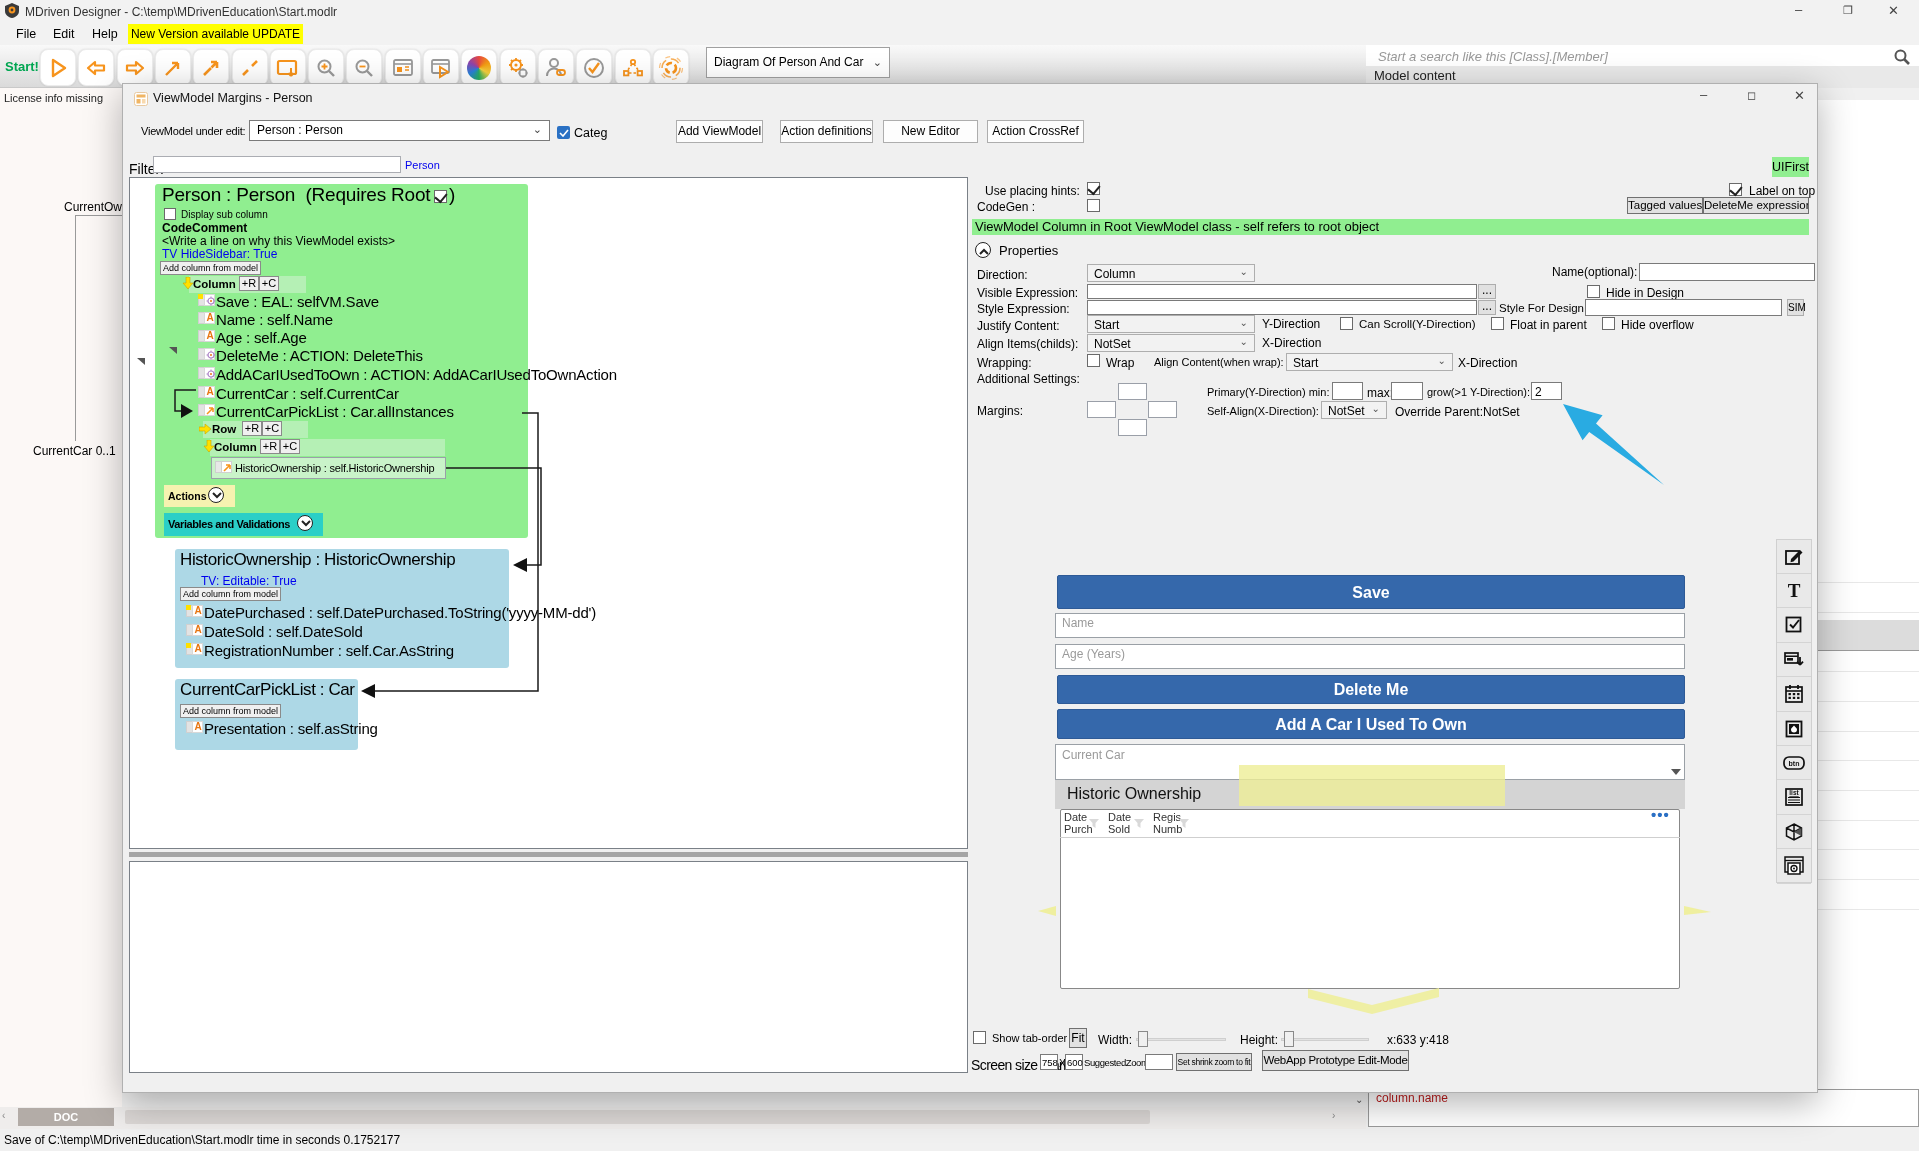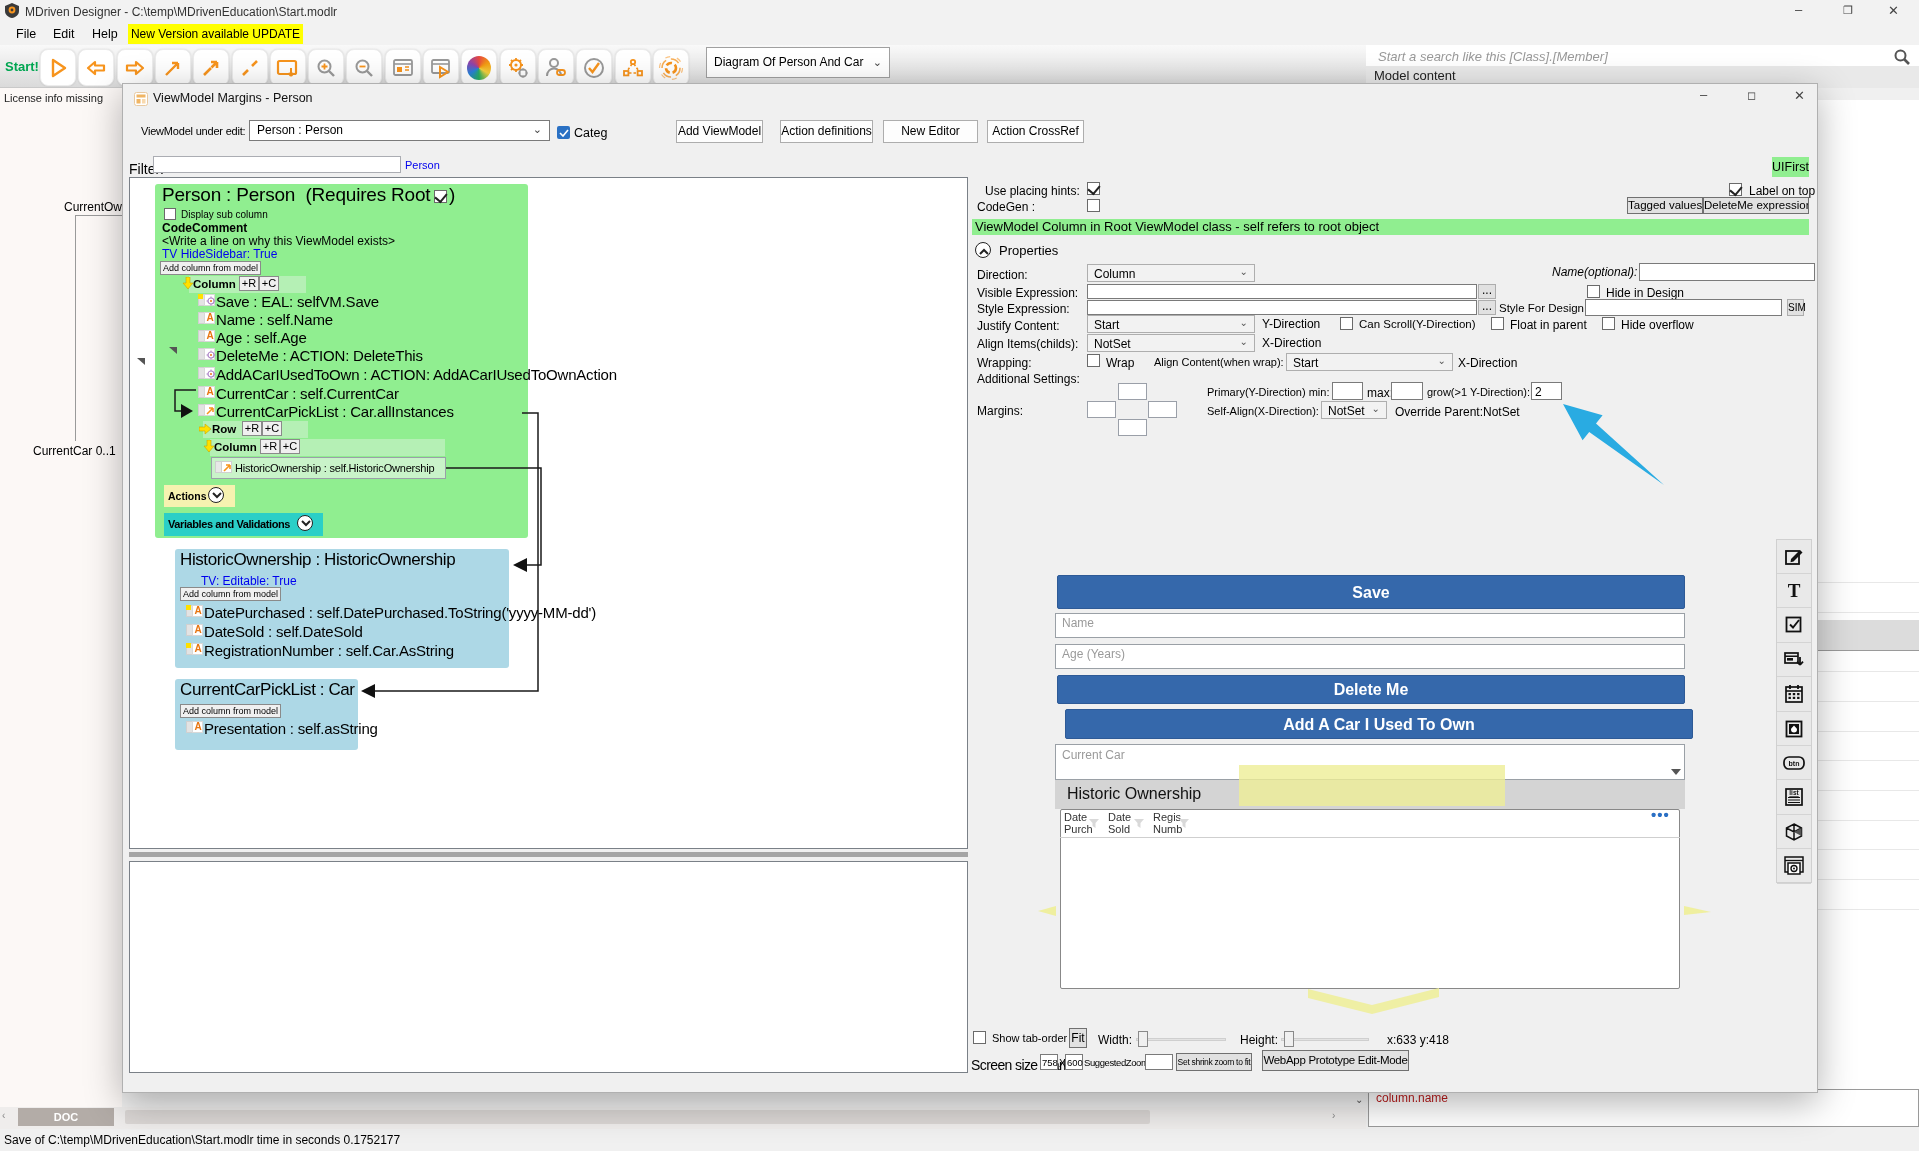--- a/index.html
+++ b/index.html
@@ -414,21 +414,21 @@
     <svg class="abs" style="left:856px;top:164px;" width="10" height="7" viewBox="0 0 10 7">
         <polyline points="1,6 5,2 9,6" fill="none" stroke="#222" stroke-width="2"></polyline>
       </svg>
     <div class="abs" style="left:876px;top:159px;font-size:13px;">Properties</div>
 
     <div class="lbl" style="left:854px;top:184px;">Direction:</div>
     <div class="combo2" style="left:964px;top:180px;width:168px;height:18px;">
         <span class="cv">Column</span>
         <span class="ch">⌄</span>
       </div>
-    <div class="lbl" style="left:1429px;top:181px;font-style:italic;">Name(optional):</div>
+    <div class="lbl" style="left:1429px;top:181px;">Name(optional):</div>
     <div class="inp" style="left:1516px;top:179px;width:176px;height:18px;border-color:#7a7a7a;"></div>
     <div class="lbl" style="left:854px;top:202px;">Visible Expression:</div>
     <div class="inp" style="left:964px;top:200px;width:390px;height:15px;border-color:#7a7a7a;"></div>
     <div class="btn" style="left:1355px;top:200px;width:18px;height:15px;line-height:11px;background:#e1e1e1;">...</div>
     <div class="chk" style="left:1464px;top:201px;"></div>
     <div class="lbl" style="left:1483px;top:202px;">Hide in Design</div>
     <div class="lbl" style="left:854px;top:218px;">Style Expression:</div>
     <div class="inp" style="left:964px;top:216px;width:390px;height:15px;border-color:#7a7a7a;"></div>
     <div class="btn" style="left:1355px;top:216px;width:18px;height:15px;line-height:11px;background:#e1e1e1;">...</div>
     <div class="lbl" style="left:1376px;top:218px;font-size:11.5px;">Style For Design:</div>
@@ -484,21 +484,21 @@
     <svg class="abs" style="left:1430px;top:310px;" width="120" height="100" viewBox="0 0 120 100">
       <polygon points="10,10 49.6,21.3 43,29.5 111,91 36.2,38.1 29.6,46.3" fill="#29abe2"></polygon>
     </svg>
 
     <div class="abs" style="left:934px;top:491px;width:628px;height:34px;background:#3568ab;border:1px solid #2e5a96;border-radius:2px;color:#fff;font-size:16px;font-weight:bold;text-align:center;line-height:33px;">Save</div>
     <div class="abs" style="left:932px;top:529px;width:630px;height:25px;background:#fff;border:1px solid #9aa0a6;"></div>
     <div class="abs" style="left:939px;top:532px;font-size:12px;color:#9a9a9a;">Name</div>
     <div class="abs" style="left:932px;top:560px;width:630px;height:25px;background:#fff;border:1px solid #9aa0a6;"></div>
     <div class="abs" style="left:939px;top:563px;font-size:12px;color:#9a9a9a;">Age (Years)</div>
     <div class="abs" style="left:934px;top:591px;width:628px;height:29px;background:#3568ab;border:1px solid #2e5a96;border-radius:2px;color:#fff;font-size:16px;font-weight:bold;text-align:center;line-height:28px;">Delete Me</div>
-    <div class="abs" style="left:934px;top:625px;width:628px;height:30px;background:#3568ab;border:1px solid #2e5a96;border-radius:2px;color:#fff;font-size:16px;font-weight:bold;text-align:center;line-height:29px;margin-left:8px;">Add A Car I Used To Own</div>
+    <div class="abs" style="left:934px;top:625px;width:628px;height:30px;background:#3568ab;border:1px solid #2e5a96;border-radius:2px;color:#fff;font-size:16px;font-weight:bold;text-align:center;line-height:29px;">Add A Car I Used To Own</div>
     <div class="abs" style="left:932px;top:660px;width:630px;height:36px;background:#fff;border:1px solid #9aa0a6;"></div>
     <div class="abs" style="left:939px;top:664px;font-size:12px;color:#9a9a9a;">Current Car</div>
     <svg class="abs" style="left:1548px;top:685px;" width="10" height="6" viewBox="0 0 10 6">
         <polygon points="0,0 10,0 5,6" fill="#555"></polygon>
       </svg>
     <div class="abs" style="left:932px;top:696px;width:630px;height:29px;background:#d4d4d4;"></div>
     <div class="abs" style="left:944px;top:701px;font-size:16px;color:#111;">Historic Ownership</div>
     <div class="abs" style="left:1116px;top:681px;width:266px;height:41px;background:rgba(238,238,150,0.8);"></div>
 
     <div class="abs" style="left:937px;top:725px;width:620px;height:180px;background:#fff;border:1px solid #888;border-radius:2px;"></div>

